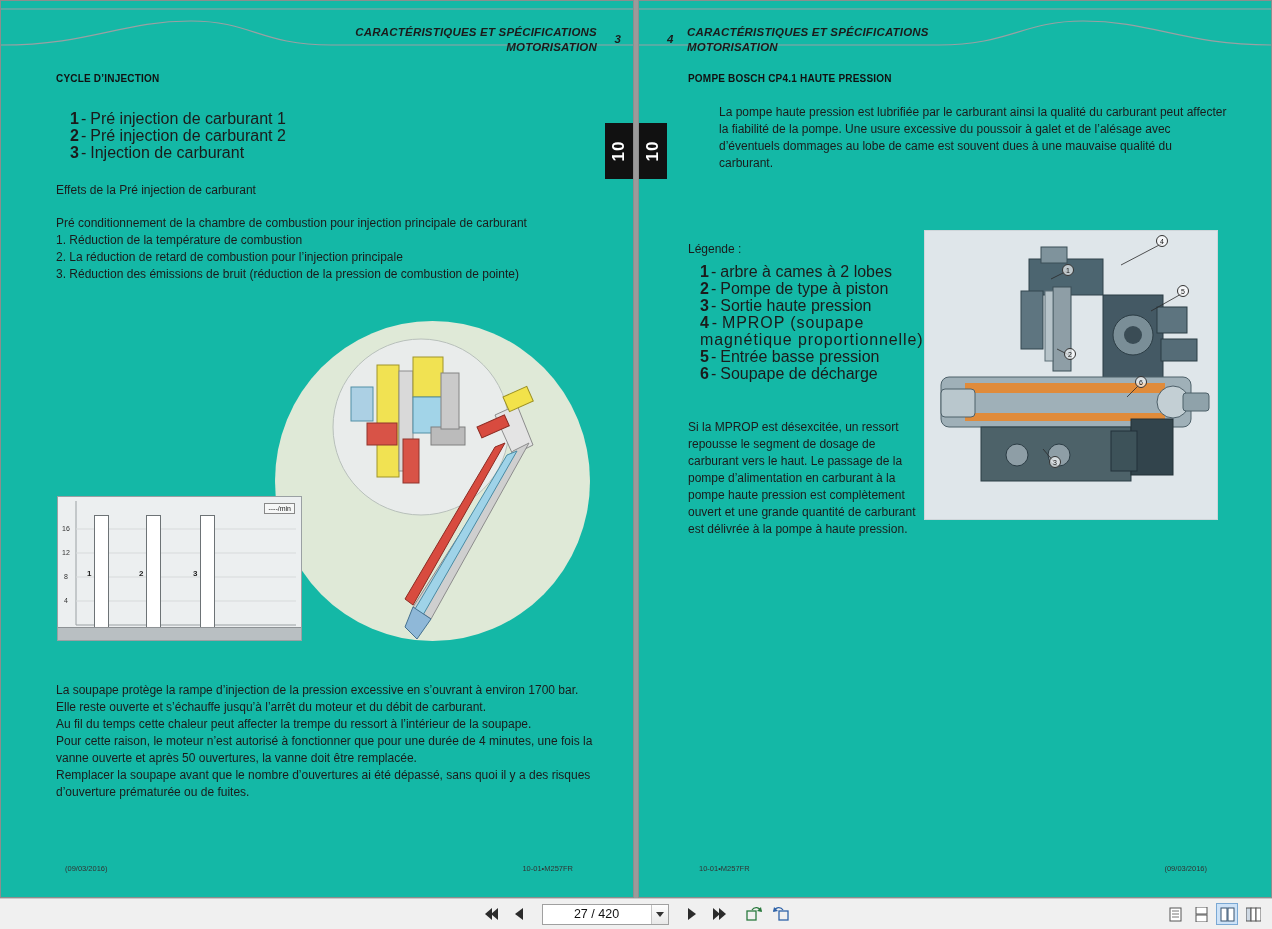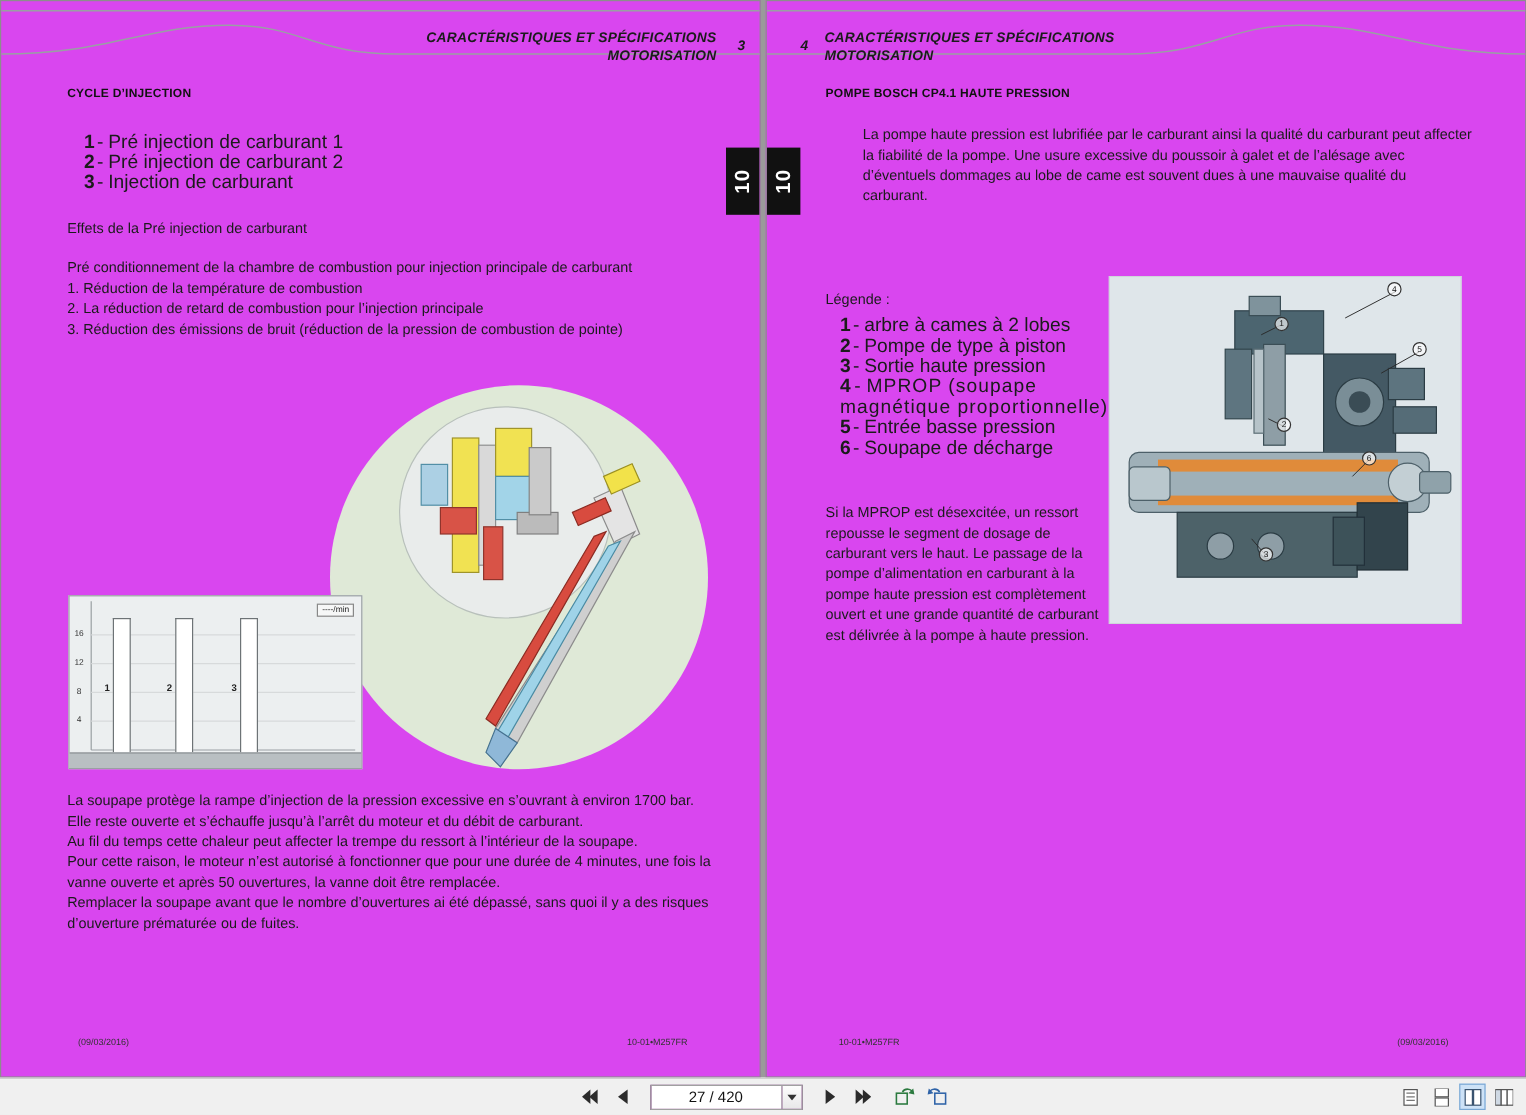--- a/index.html
+++ b/index.html
@@ -19,21 +19,21 @@
   .spread {
     position: absolute;
     left: 0; top: 0;
     width: 1272px; height: 898px;
     display: flex;
     gap: 4px;
     background: #9a9a9a;
   }
   .page {
     position: relative;
-    background: #d946ef;
+    background: #14b8a6;
     border: 1px solid #8d8d8d;
     overflow: hidden;
   }
   .page.left  { width: 634px; height: 898px; }
   .page.right { width: 634px; height: 898px; }
 
   
   .hdr {
     position: absolute;
     left: 0; top: 0; right: 0; height: 62px;
@@ -222,21 +222,21 @@
     display: flex; align-items: center; justify-content: center;
     color: #2b2b2b;
   }
   .tb-btn svg { display: block; }
   .pagebox {
     display: flex;
     align-items: stretch;
     height: 21px;
     margin: 0 6px;
     border: 1px solid #a0a0a0;
-    background: #701a75;
+    background: #22c55e;
   }
   .pagebox input {
     width: 108px;
     border: none;
     outline: none;
     text-align: center;
     font-family: "Liberation Sans", sans-serif;
     font-size: 12.5px;
     color: #111;
     background: #fff;
@@ -363,21 +363,21 @@
 
             <div class="plab" style="left:29px; top:72px;">1</div>
             <div class="plab" style="left:81px; top:72px;">2</div>
             <div class="plab" style="left:135px; top:72px;">3</div>
 
             <div class="plate"></div>
           </div>
         </div>
       </div>
 
-      <p class="txt" style="position:absolute; left:55px; top:658px; width:545px; white-space:pre-line">La soupape protège la rampe d’injection de la pression excessive en s’ouvrant à environ 1700 bar.
+      <p class="txt" style="position:absolute; left:55px; top:681px; width:545px; white-space:pre-line">La soupape protège la rampe d’injection de la pression excessive en s’ouvrant à environ 1700 bar.
 Elle reste ouverte et s’échauffe jusqu’à l’arrêt du moteur et du débit de carburant.
 Au fil du temps cette chaleur peut affecter la trempe du ressort à l’intérieur de la soupape.
 Pour cette raison, le moteur n’est autorisé à fonctionner que pour une durée de 4 minutes, une fois la
 vanne ouverte et après 50 ouvertures, la vanne doit être remplacée.
 Remplacer la soupape avant que le nombre d’ouvertures ai été dépassé, sans quoi il y a des risques
 d’ouverture prématurée ou de fuites.</p>
 
       <div class="footer foot-date">(09/03/2016)</div>
       <div class="footer foot-code">10-01•M257FR</div>
     </div>

